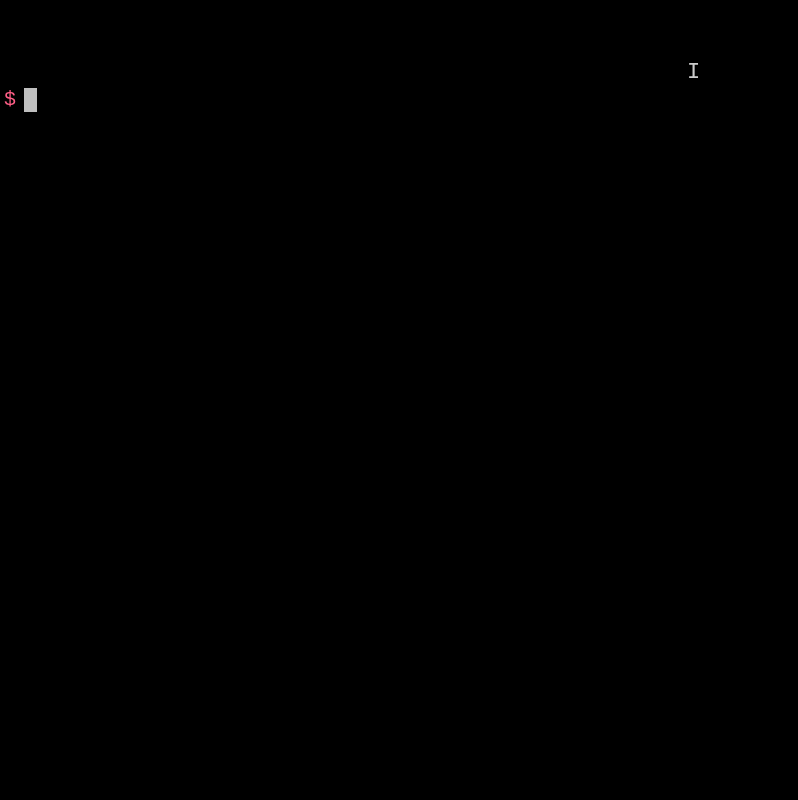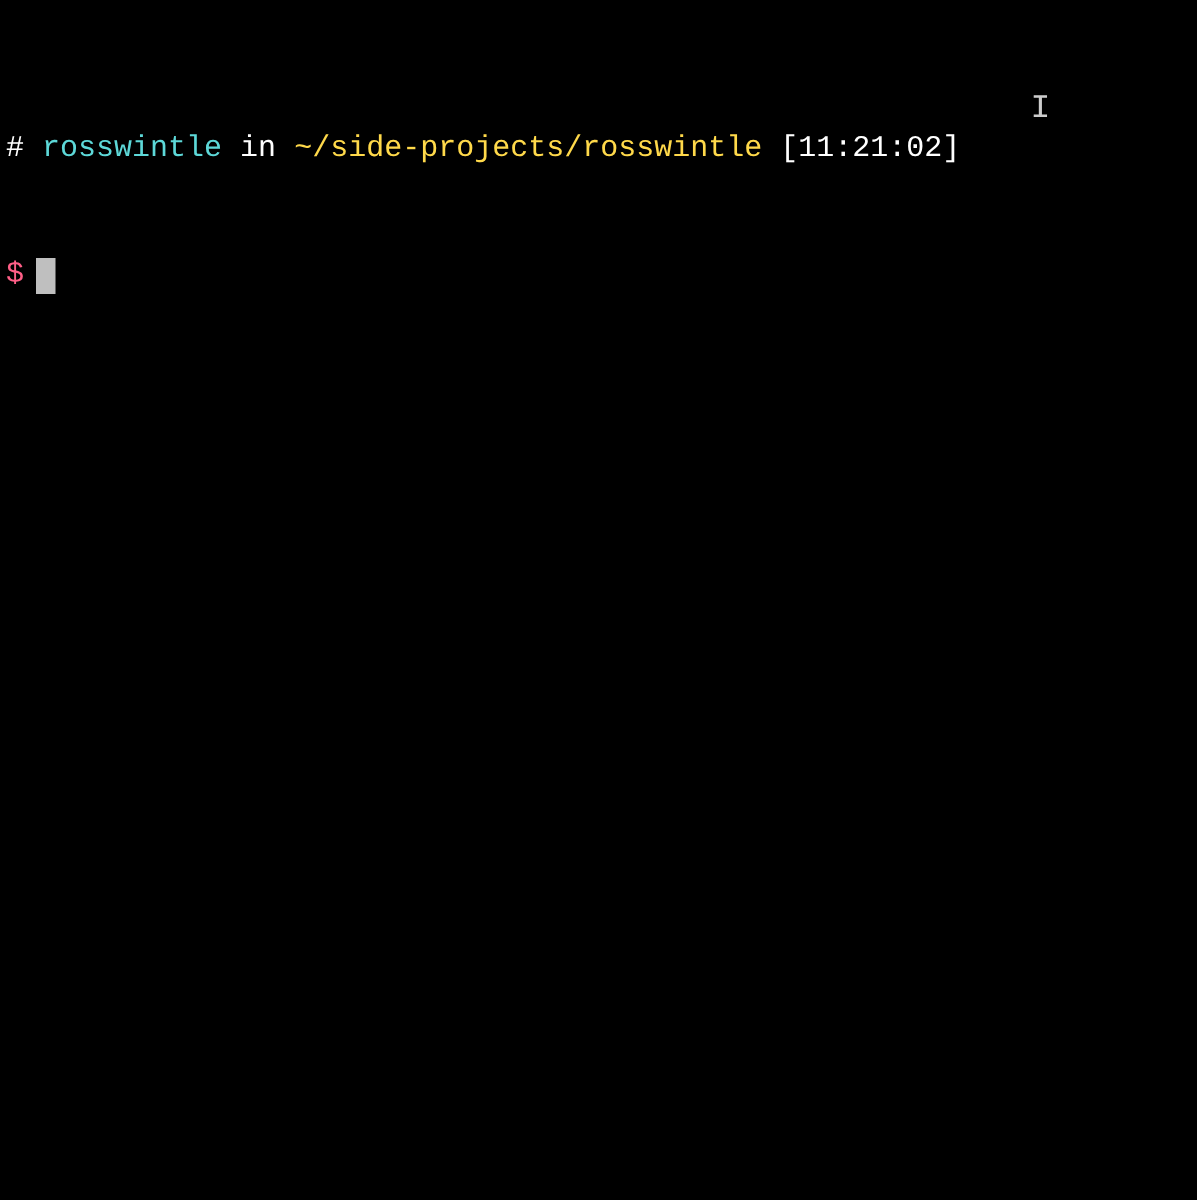--- a/index.html
+++ b/index.html
@@ -73,21 +73,20 @@
       top: 58px;
       left: 687px;
       user-select: none;
       pointer-events: none;
     }
   </style>
 </head>
 <body>
 
 <div class="terminal">
-  <div class="prompt-line"><span class="hash">#</span> <span class="user">rosswintle</span> <span class="in">in</span> <span class="path">~/side-projects/rosswintle</span> <span class="time">[11:21:02]</span></div>
   <div class="input-line">
     <span class="dollar">$</span>
     <span class="cursor"></span>
     <input type="text" class="command-input" value="" style="">
   </div>
 </div>
 
 <div class="ibeam">I</div>
 
 </body></html>

